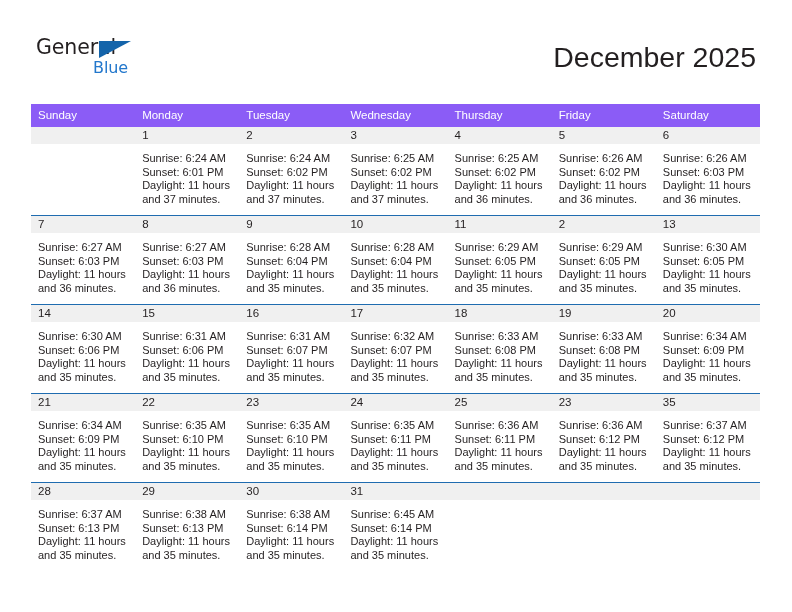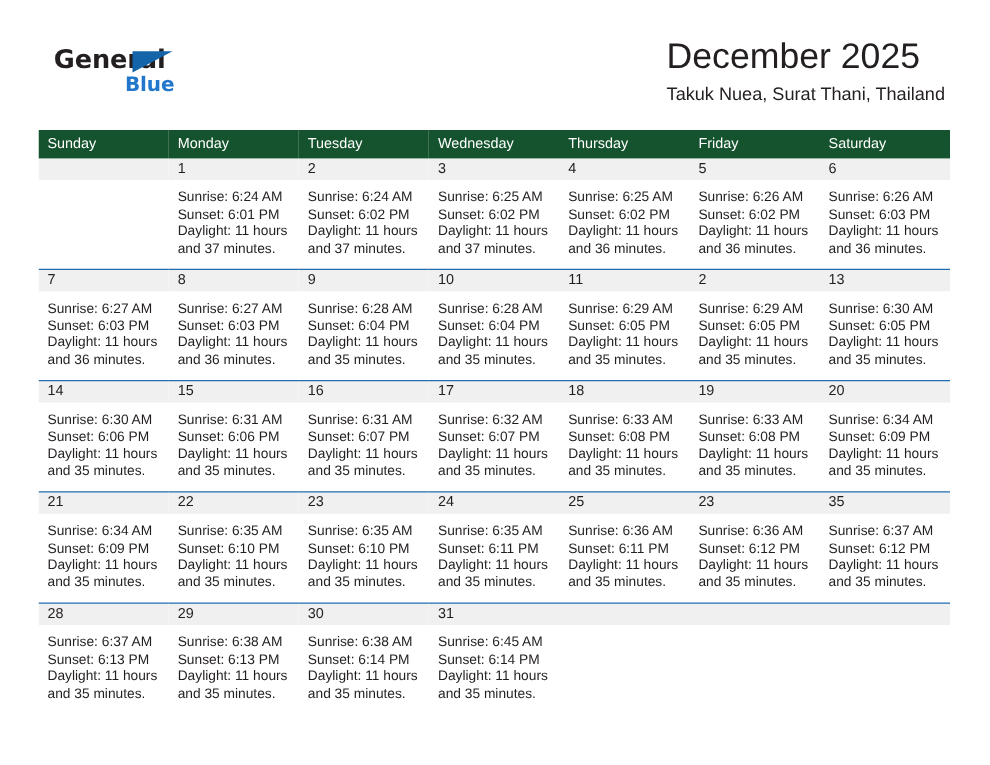--- a/index.html
+++ b/index.html
@@ -25,25 +25,24 @@
   
   .header {
     position: absolute;
     left: 0;
     top: 0;
     width: 792px;
     height: 103px;
   }
   .brand {
     position: absolute;
-    left: 43px;
+    left: 36px;
     top: 36px;
     width: 120px;
     height: 48px;
-    font-weight: bold;
   }
   .brand-general {
     position: absolute;
     left: 0;
     top: 0;
     font-size: 20.5px;
     line-height: 22px;
     color: #231f20;
     letter-spacing: -0.1px;
     font-family: "DejaVu Sans", sans-serif;
@@ -64,22 +63,22 @@
     font-size: 16px;
     line-height: 22px;
     color: #2277cc;
     letter-spacing: -0.1px;
     font-family: "DejaVu Sans", sans-serif;
   }
 
   .title-block {
     position: absolute;
     right: 36px;
-    top: 28px;
-    text-align: left;
+    top: 40px;
+    text-align: center;
   }
   .cal-title {
     font-size: 28.5px;
     line-height: 34px;
     color: #231f20;
     font-weight: normal;
     margin: 0;
     white-space: nowrap;
   }
   .cal-subtitle {
@@ -95,21 +94,21 @@
     position: absolute;
     left: 31px;
     top: 104px;
     width: 729px;
     border-collapse: collapse;
     table-layout: fixed;
   }
   .calendar col { width: 104.14px; }
 
   thead th {
-    background: #14532d;
+    background: #8b5cf6;
     color: #ffffff;
     font-size: 11.5px;
     font-weight: normal;
     text-align: left;
     padding: 5px 0 6px 7px;
     height: 11px;
     border: none;
   }
 
   tbody td {
@@ -152,21 +151,20 @@
   <div class="header">
 
     <div class="brand">
       <span class="brand-general">General</span>
       <span class="brand-triangle"></span>
       <span class="brand-blue">Blue</span>
     </div>
 
     <div class="title-block">
       <h1 class="cal-title">December 2025</h1>
-      <div class="cal-subtitle">Takuk Nuea, Surat Thani, Thailand</div>
     </div>
 
   </div>
 
   <table class="calendar">
     <colgroup>
       <col>
         <col>
         <col>
         <col>

